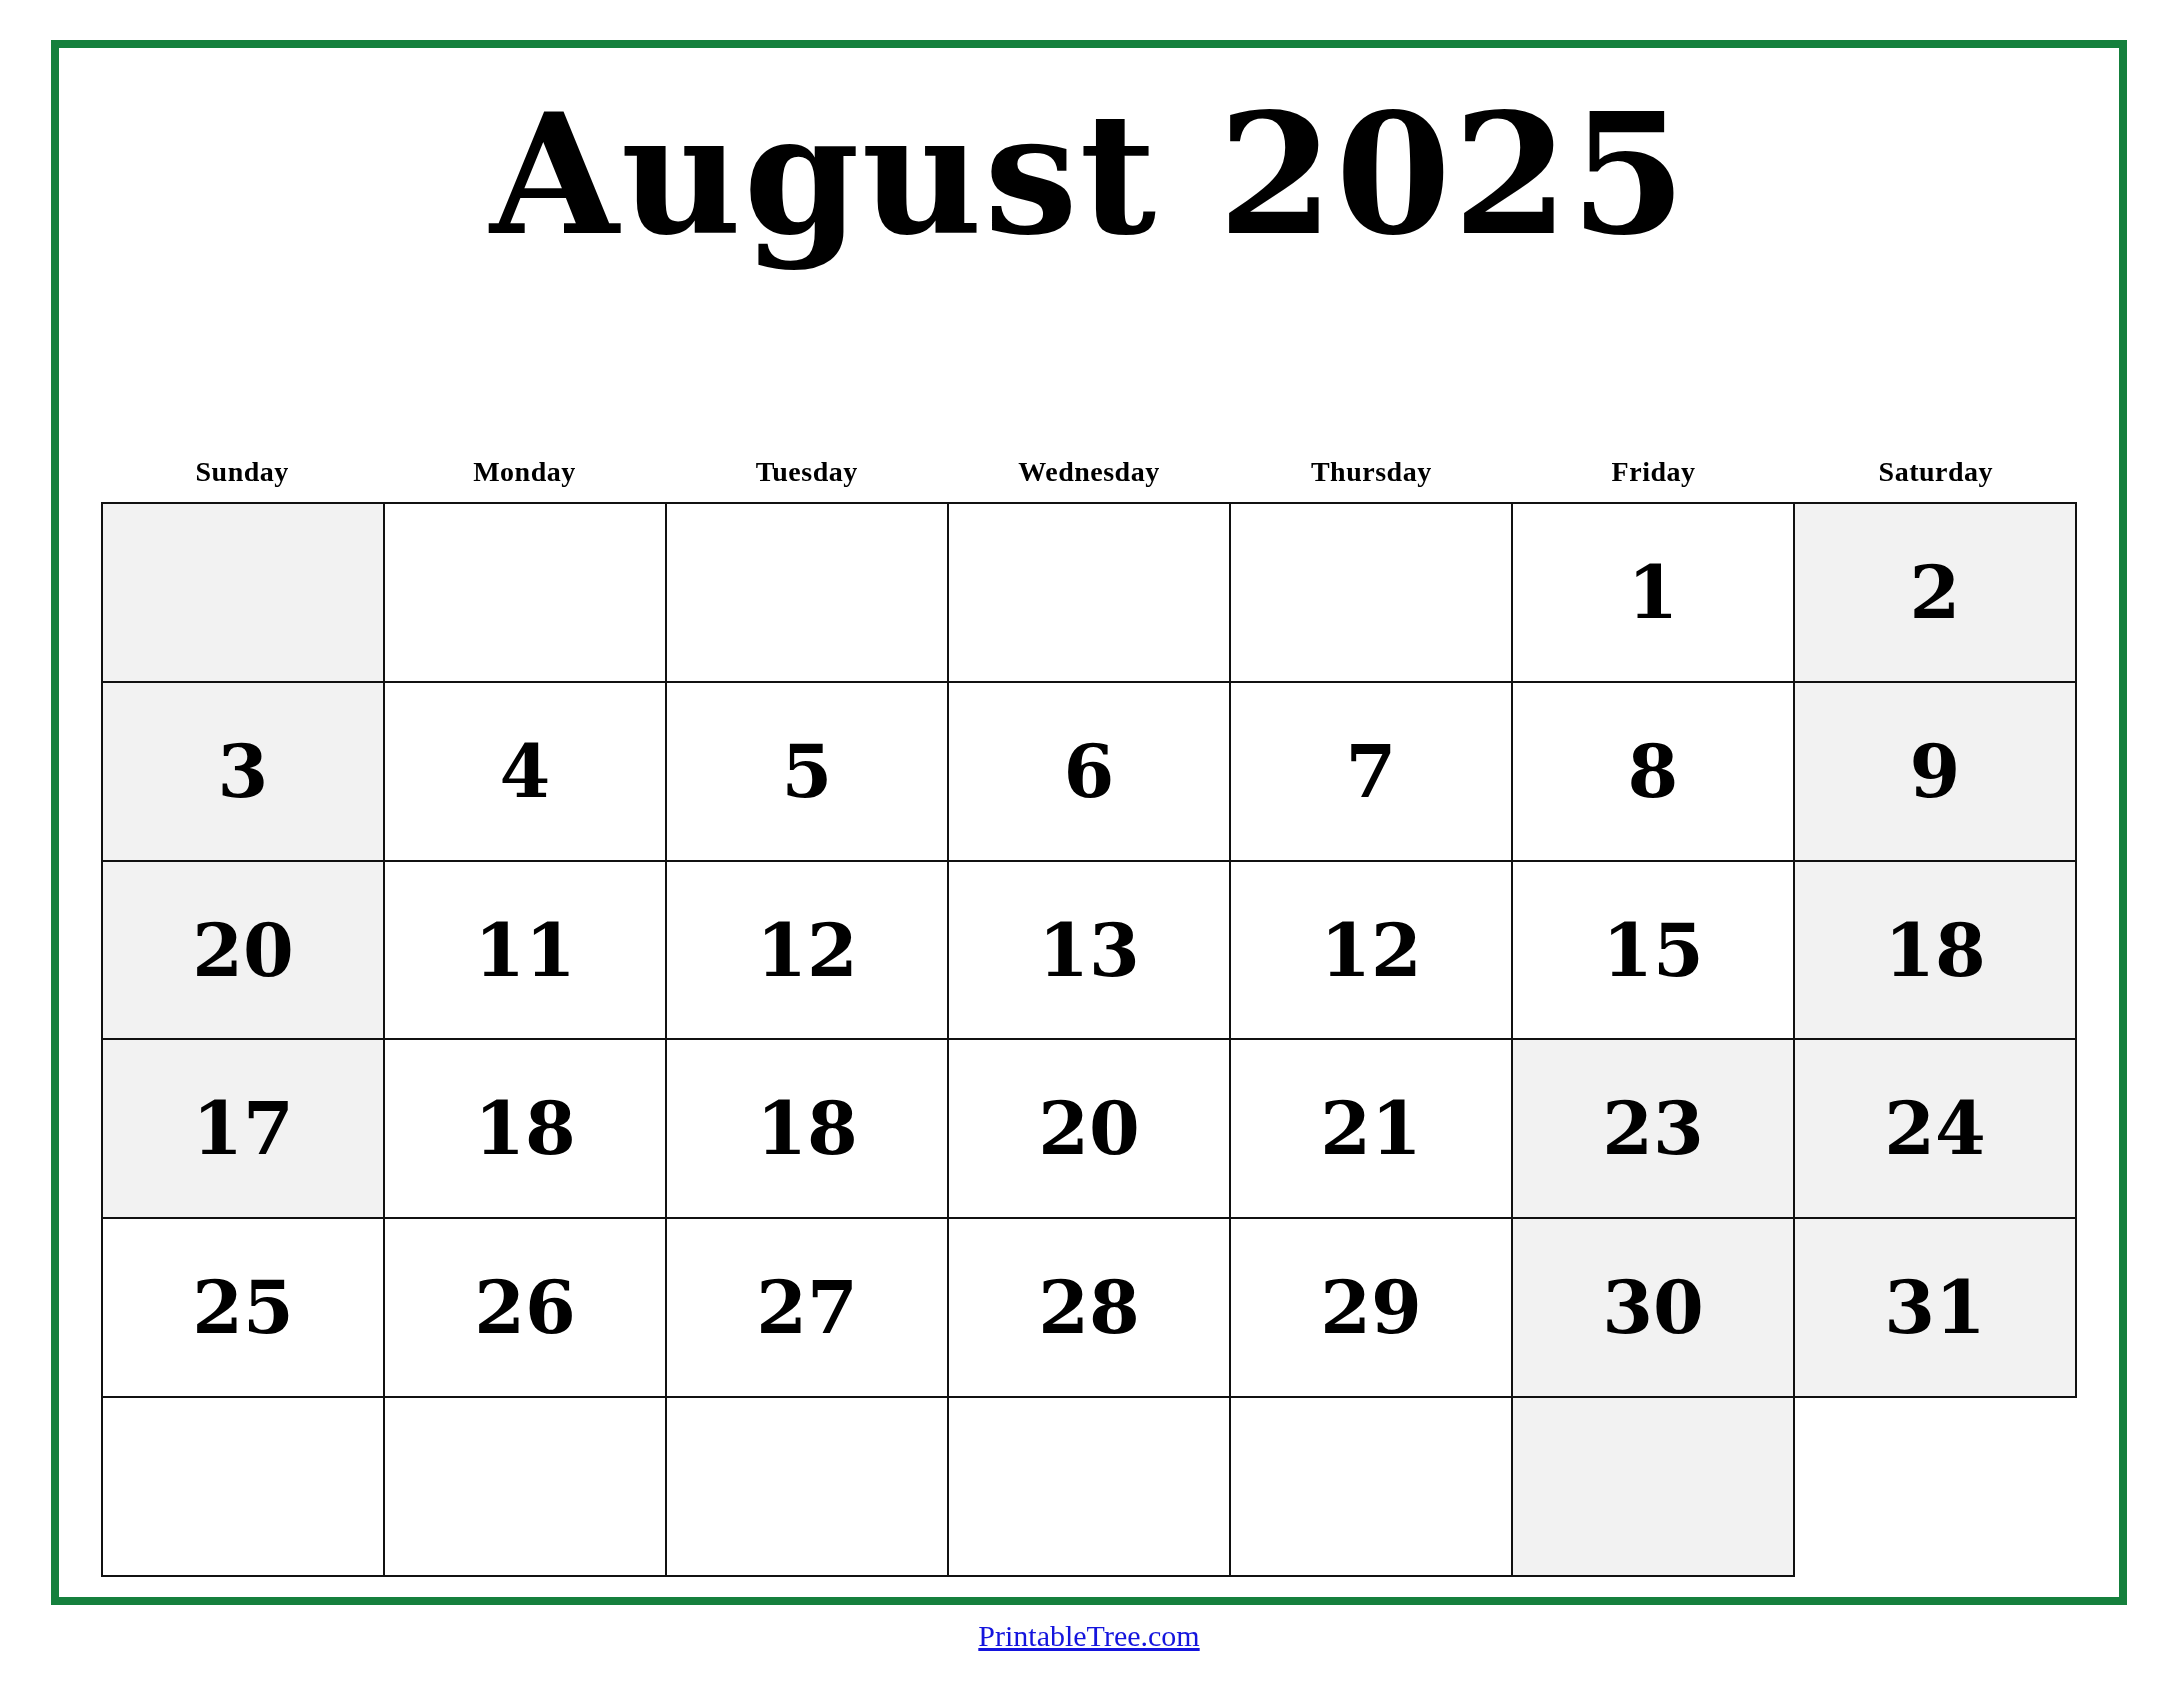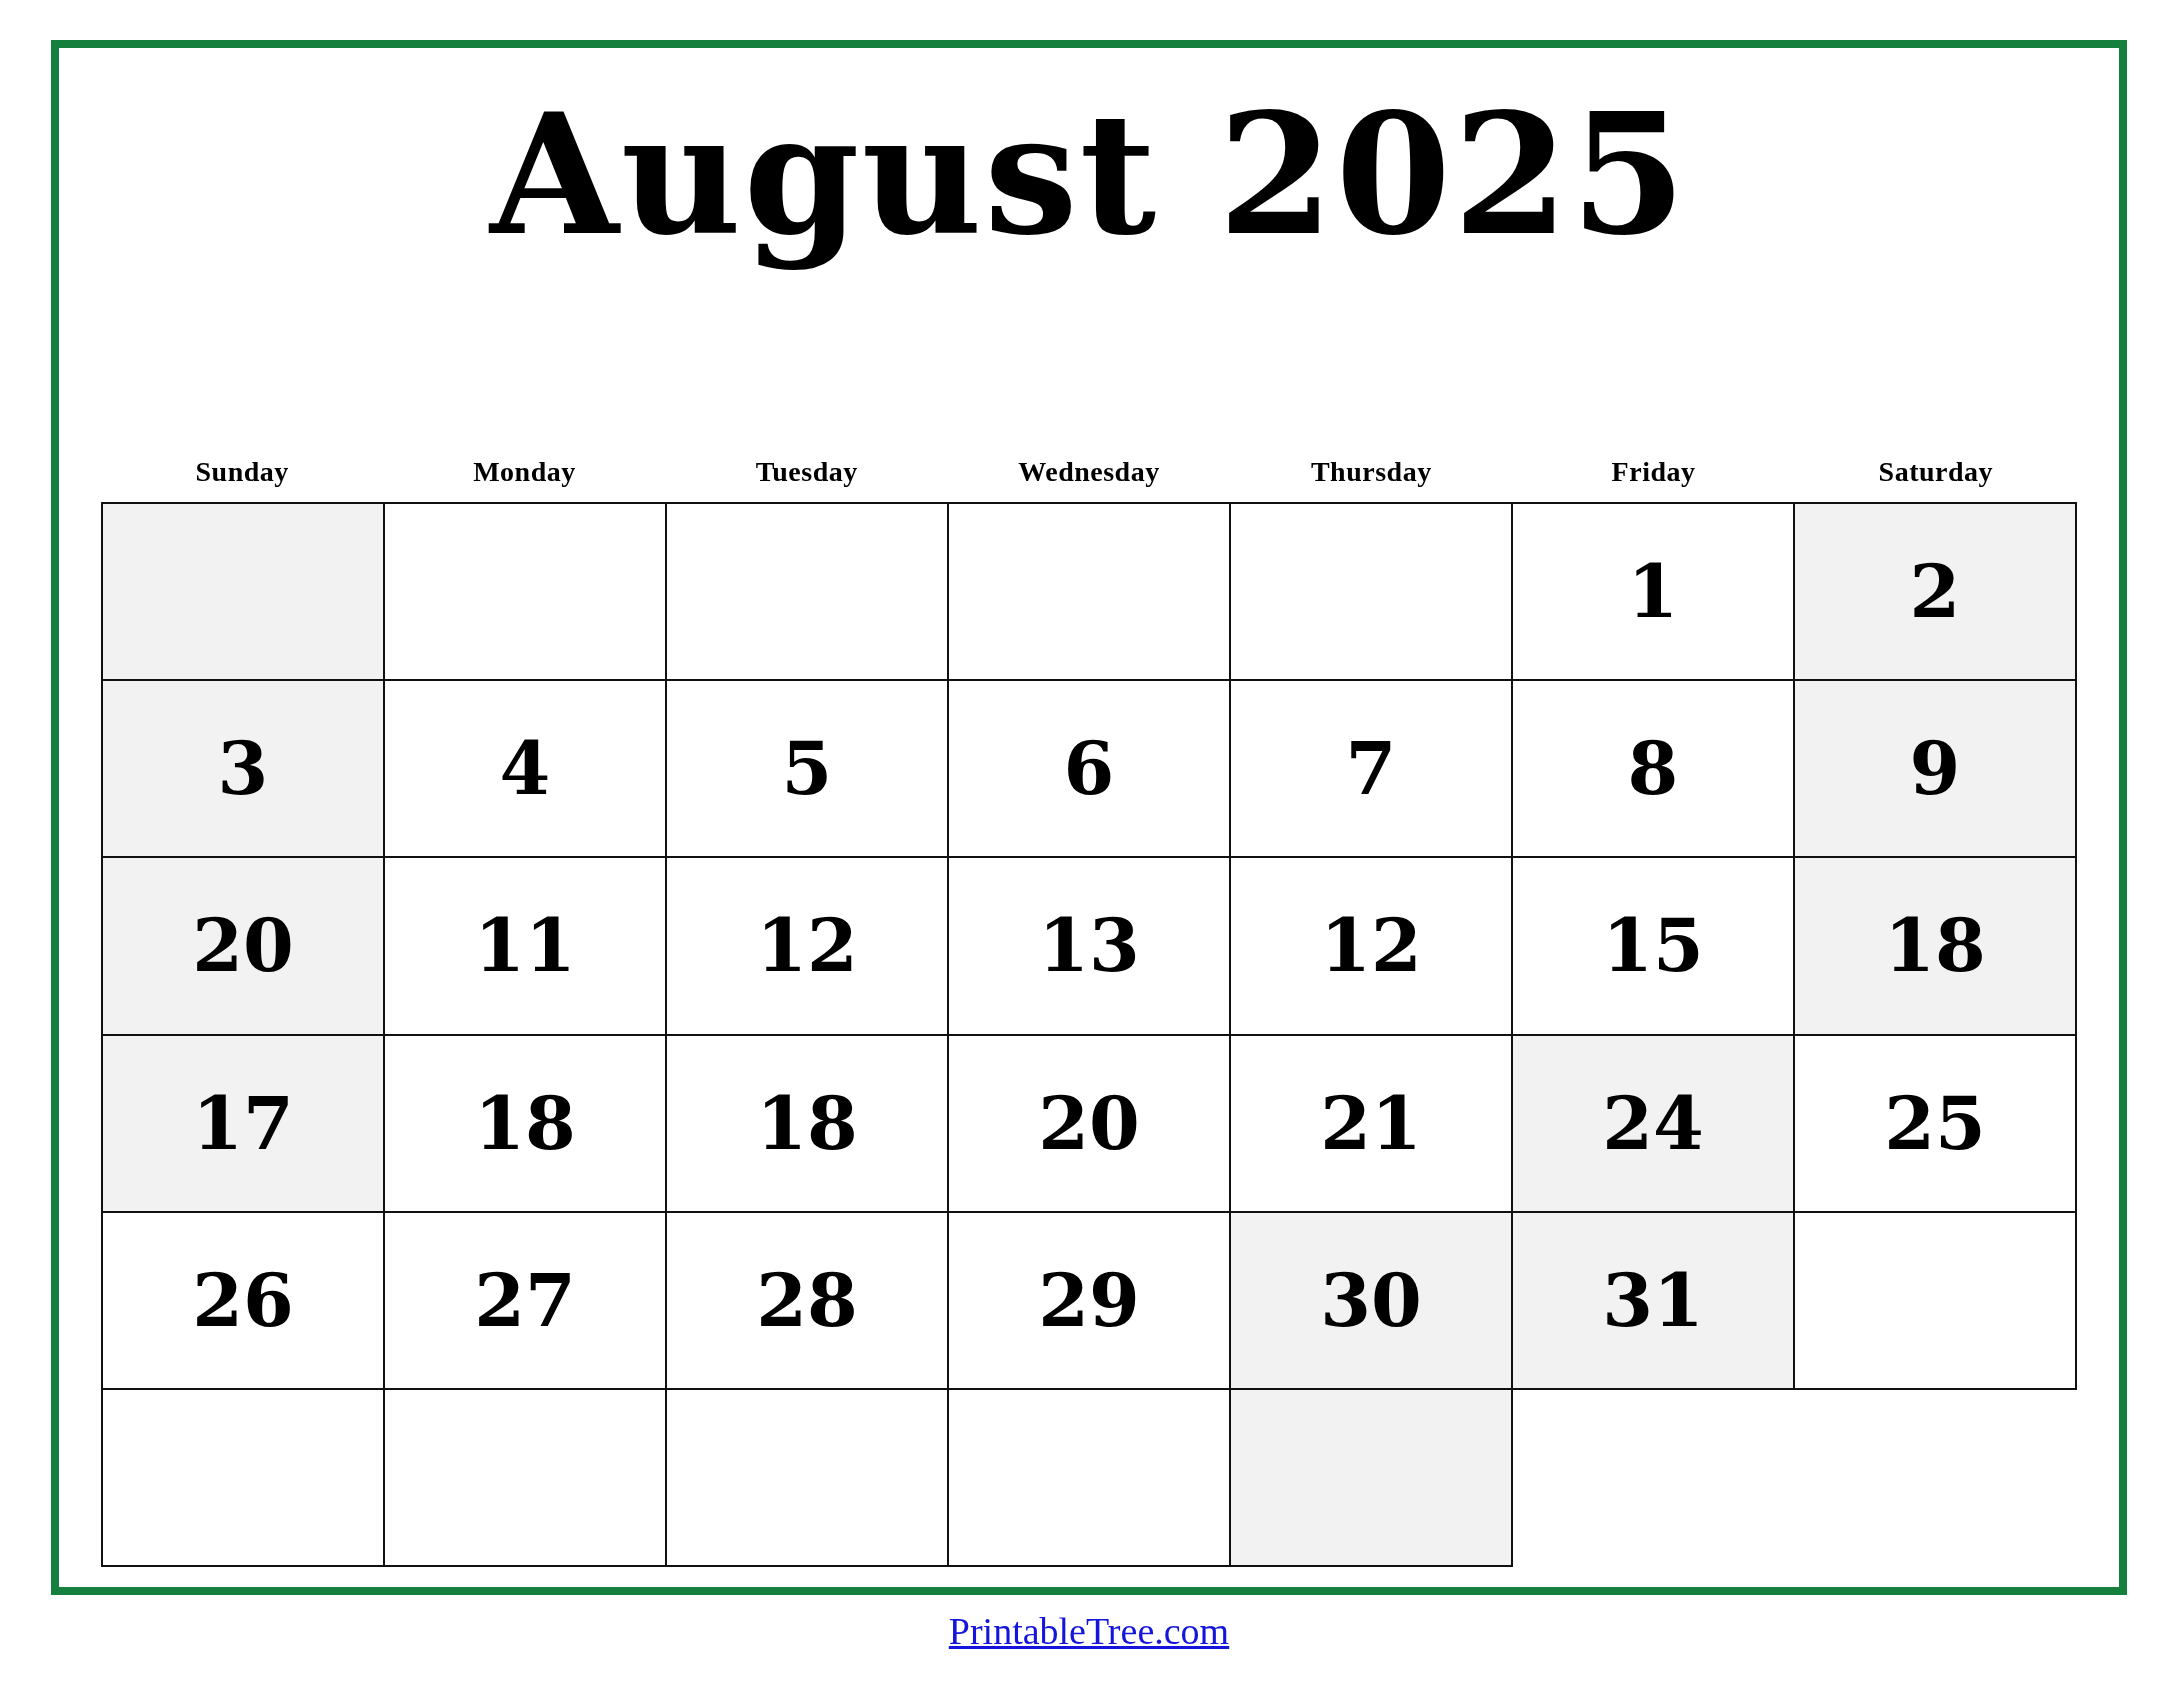--- a/index.html
+++ b/index.html
@@ -76,21 +76,21 @@
     font-family: "DejaVu Serif", serif;
     font-weight: bold;
     font-size: 73px;
     line-height: 1;
     color: #000000;
   }
   .footer {
     text-align: center;
     padding-top: 14px;
     font-family: "Liberation Serif", serif;
-    font-size: 38px;
+    font-size: 30px;
   }
   .footer a {
     color: #1414dd;
     text-decoration: underline;
   }
 </style>
 </head>
 <body>
 
 <div class="page">
@@ -184,20 +184,23 @@
         </div>
       <div class="cell">
           <span class="daynum">18</span>
         </div>
       <div class="cell">
           <span class="daynum">20</span>
         </div>
       <div class="cell">
           <span class="daynum">21</span>
         </div>
+      <div class="cell weekend">
+          <span class="daynum">23</span>
+        </div>
 
       <div class="cell weekend">
           <span class="daynum">24</span>
         </div>
       <div class="cell">
           <span class="daynum">25</span>
         </div>
       <div class="cell">
           <span class="daynum">26</span>
         </div>

